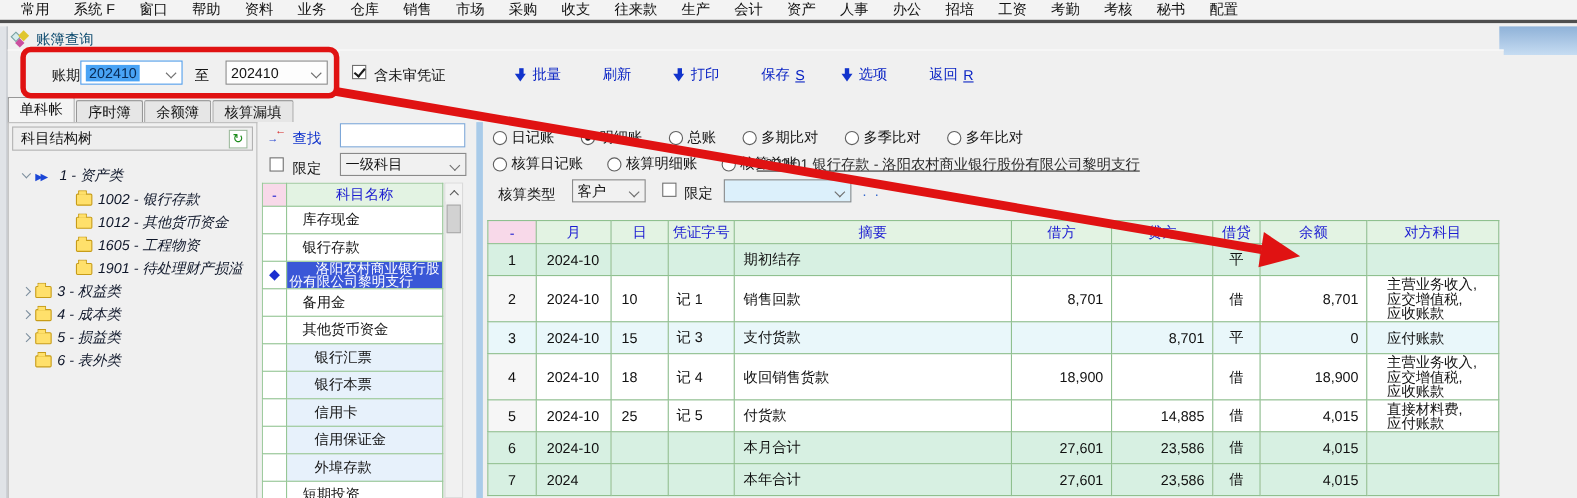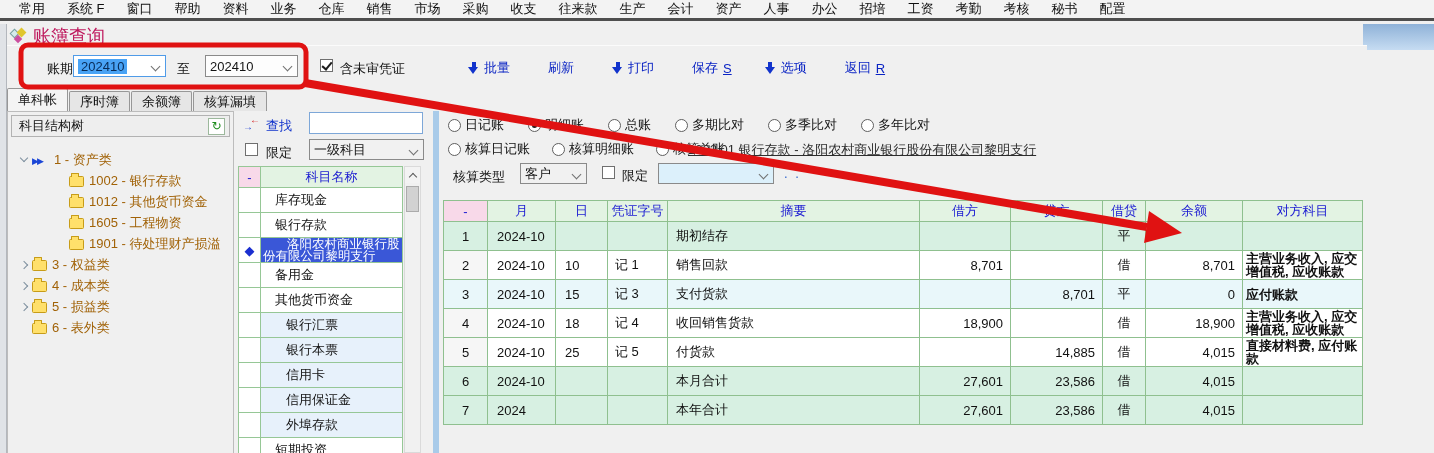--- a/index.html
+++ b/index.html
@@ -15,21 +15,21 @@
   .corner-blue {position:absolute;left:1363px;top:24px;width:71px;height:26px;
     background:linear-gradient(180deg,#8fb2d8,#c6dcf2);}
   .frame-left {position:absolute;left:0;top:24px;width:7px;height:429px;background:#e0e3e7;border-right:1px solid #b3b7bd;}
 
   
   .title-row {position:absolute;left:10px;top:27px;height:17px;display:flex;align-items:center;gap:6px;}
   .t-ico {width:17px;height:16px;position:relative;flex:0 0 auto;}
   .t-ico .d1 {position:absolute;left:1px;top:2px;width:7px;height:7px;border:1px solid #7aa0a0;background:#d6ecec;transform:rotate(45deg);}
   .t-ico .d2 {position:absolute;left:8px;top:1px;width:7px;height:7px;background:#e0c62e;transform:rotate(45deg);}
   .t-ico .d3 {position:absolute;left:5px;top:8px;width:6px;height:6px;background:#cb4f9f;transform:rotate(45deg);}
-  .win-title {font-size:18px;color:#be185d;}
+  .win-title {font-size:13px;color:#0c4a6e;}
 
   
   .toolbar {position:absolute;left:7px;top:45px;width:1360px;height:43px;background:#f0f0f0;border-top:1px solid #fbfbfb;}
   .toolbar .lbl {position:absolute;font-size:13px;}
   .lbl-period {left:40px;top:14px;}
   .lbl-to {left:170px;top:14px;}
   .lbl-unaudited {left:333px;top:14px;}
   .combo {background:#f1f1f1;border:1px solid #8a8a8a;display:flex;align-items:center;
      padding:0 18px 0 4px;font-size:13px;position:absolute;white-space:nowrap;overflow:hidden;}
   .combo::after {content:"";position:absolute;right:6px;top:7px;width:6px;height:6px;
@@ -56,21 +56,21 @@
   .tab.active {height:23px;line-height:22px;background:#f4f4f4;}
 
   
   .left-panel {position:absolute;left:7px;top:111px;width:227px;height:342px;background:#f0f0f0;
      border:1px solid #bcbcbc;border-bottom:none;overflow:hidden;}
   .tree-header {margin:3px;height:22px;background:#eeeeee;border:1px solid #b2b2b2;display:flex;
      align-items:center;padding:0 4px 0 7px;font-size:13px;}
   .refresh-btn {margin-left:auto;width:17px;height:17px;background:#fff;border:1px solid #9cb89c;
      color:#1c8c1c;font-size:12px;text-align:center;line-height:15px;cursor:default;}
   .refresh-btn::before {content:"↻";}
-  .tree {padding:9px 2px 0 13px;font-size:13px;color:#a16207;}
+  .tree {padding:9px 2px 0 13px;font-size:13px;color:#0f172a;font-style:italic;}
   .tnode {height:21px;display:flex;align-items:center;gap:5px;cursor:default;white-space:nowrap;}
   .tnode.lvl1 {padding-left:37px;}
   .chev {width:6px;height:6px;border-right:1.6px solid #7d8f9e;border-bottom:1.6px solid #7d8f9e;flex:0 0 auto;}
   .chev.exp-open {transform:rotate(45deg);margin-top:-3px;}
   .chev.exp-closed {transform:rotate(-45deg);}
   .chev.exp-none,.chev.exp-none2 {visibility:hidden;}
   .ticon {flex:0 0 auto;}
   .ticon.ic-folder {width:15px;height:11px;background:#ffe06b;border:1px solid #c79c18;border-radius:1.5px;position:relative;margin-top:1px;}
   .ticon.ic-folder::before {content:"";position:absolute;top:-4px;left:0.5px;width:6px;height:3px;
      background:#ffe06b;border:1px solid #c79c18;border-bottom:none;border-radius:1px 1px 0 0;}
@@ -128,21 +128,21 @@
   .ledger-wrap tbody td {height:29px;font-size:13px;color:#111;background:#fff;}
   tr.mint td {background:#d7f0e2;}
   tr.cyan td {background:#e9f7fa;}
   tr.plain td.c-num {background:#f6f6f6;}
   .c-num {text-align:center;color:#1a1ad0;}
   .c-month,.c-day {padding-left:9px;}
   .c-voucher {padding-left:7px;}
   .c-sum {padding-left:8px;}
   .c-debit,.c-credit,.c-bal {text-align:right;padding-right:7px;}
   .c-dc {text-align:center;}
-  .c-opp {font-size:12px;line-height:13px;padding:1px 3px;font-weight:bold;}
+  .c-opp {font-size:12px;line-height:13px;padding:1px 18px;}
 
   
   .anno {position:absolute;inset:0;z-index:99;pointer-events:none;}
 </style>
 </head>
 <body>
 
 <div id="app">
 
   <div class="menubar">

